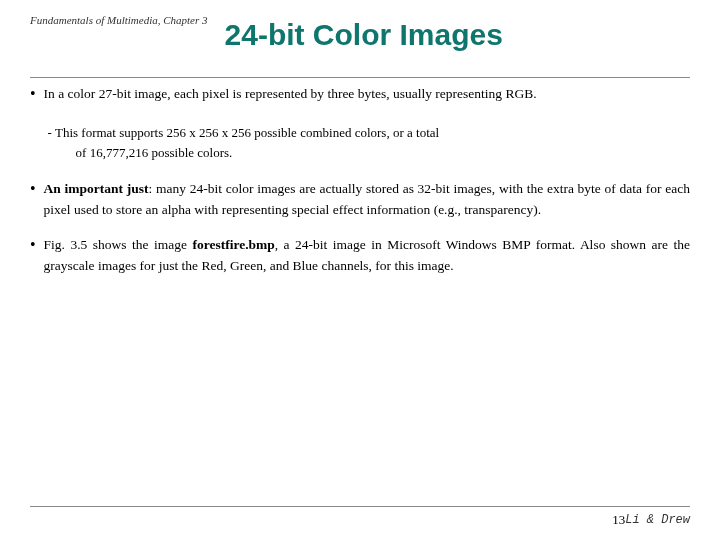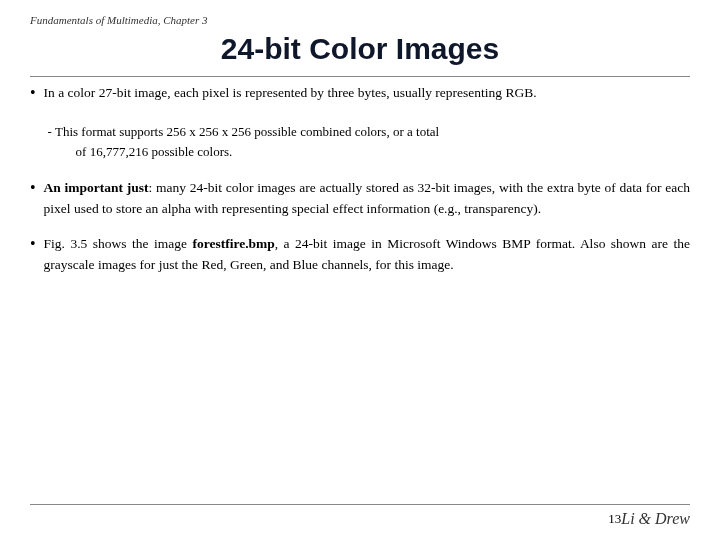--- a/index.html
+++ b/index.html
@@ -21,39 +21,40 @@
     .page-container {
       width: 720px;
       height: 540px;
       padding: 14px 30px 12px 30px;
       display: flex;
       flex-direction: column;
     }
 
     .header-area {
       display: flex;
-      flex-direction: column;
+      flex-direction: row;
       border-bottom: 1px solid #888;
-      padding-bottom: 4px;
+      padding-bottom: 19px;
       margin-bottom: 6px;
+      gap: 17px;
     }
 
     .subtitle {
       font-size: 11px;
       font-style: italic;
       color: #333;
       margin-bottom: 2px;
     }
 
     .page-title {
       font-size: 30px;
       font-weight: bold;
       text-align: center;
       font-family: Arial, sans-serif;
-      color: #0f172a;
+      color: #0f766e;
       margin: 4px 0 6px 0;
     }
 
     .content-area {
       flex: 1;
       display: flex;
       flex-direction: column;
       gap: 0px;
     }
 
@@ -107,23 +108,24 @@
       margin-top: auto;
     }
 
     .footer-page {
       flex: 1;
       text-align: right;
       font-size: 13px;
     }
 
     .footer-author {
-      font-size: 16px;
+      font-size: 12px;
       font-style: italic;
       color: #333;
+      font-family: Liberation Mono, monospace;
     }
 
     .spacer {
       width: 80px;
     }
   </style>
 </head>
 <body>
 
 <div class="page-container">

